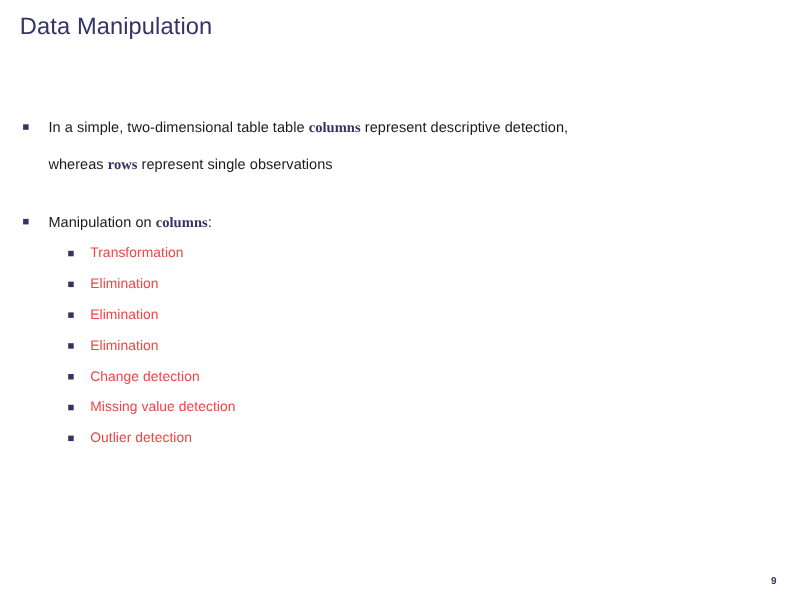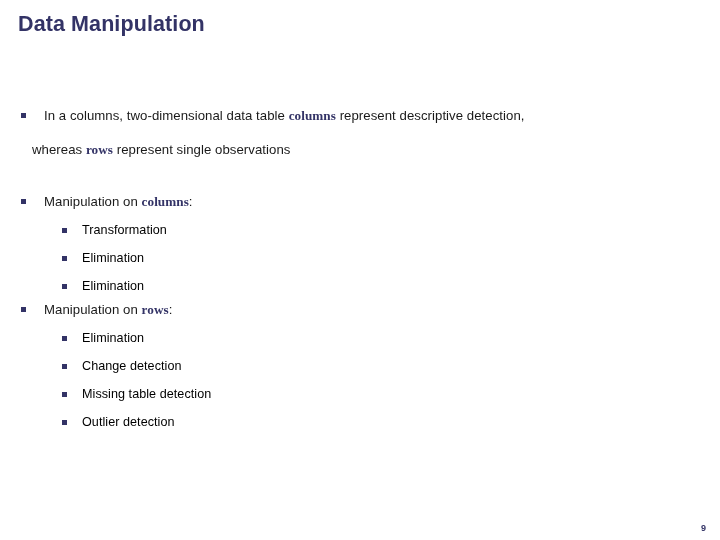--- a/index.html
+++ b/index.html
@@ -21,21 +21,21 @@
 
   
   #slide-title {
     position: absolute;
     left: 18px;
     top: 11px;
     width: 680px;
     font-size: 21.5px;
     line-height: 27px;
     color: #333366;
-    font-weight: bold;
+    font-weight: normal;
     letter-spacing: 0.1px;
     white-space: nowrap;
   }
 
   
   #body-area {
     position: absolute;
     left: 0;
     top: 104px;
     width: 720px;
@@ -54,36 +54,36 @@
   .l1 > .mark {
     position: absolute;
     left: 21px;
     top: 9px;
     width: 5px;
     height: 5px;
     background: #333366;
   }
   
   .cont {
-    padding-left: 32px;
+    padding-left: 44px;
     min-height: 24px;
     font-size: 13.2px;
     line-height: 24px;
     color: #1a1a1a;
     letter-spacing: 0.05px;
   }
 
   
   .l2 {
     position: relative;
     padding-left: 82px;
     min-height: 23px;
     font-size: 12.6px;
     line-height: 23px;
-    color: #000000;
+    color: #ef4444;
     letter-spacing: 0.05px;
   }
   .l2 > .mark {
     position: absolute;
     left: 62px;
     top: 9px;
     width: 4.5px;
     height: 4.5px;
     background: #333366;
   }
@@ -123,21 +123,21 @@
 </head>
 <body>
 
 <div id="slide">
 
   <div id="slide-title">Data Manipulation</div>
 
   <div id="body-area">
 
     <div class="l1">
-      <span class="mark"></span><span>In a columns, two-dimensional data table </span><span class="kw">columns</span><span> represent descriptive detection,</span>
+      <span class="mark"></span><span>In a simple, two-dimensional table table </span><span class="kw">columns</span><span> represent descriptive detection,</span>
     </div>
 
     <div class="gap-sm"></div>
 
     <div class="cont">
       <span>whereas </span><span class="kw">rows</span><span> represent single observations</span>
     </div>
 
     <div class="gap-md"></div>
 
@@ -152,36 +152,33 @@
     </div>
     <div class="gap-xs"></div>
     <div class="l2">
       <span class="mark"></span><span>Elimination</span>
     </div>
     <div class="gap-xs"></div>
     <div class="l2">
       <span class="mark"></span><span>Elimination</span>
     </div>
 
-    <div class="l1">
-      <span class="mark"></span><span>Manipulation on </span><span class="kw">rows</span><span>:</span>
-    </div>
 
     <div class="gap-xs"></div>
 
     <div class="l2">
       <span class="mark"></span><span>Elimination</span>
     </div>
     <div class="gap-xs"></div>
     <div class="l2">
       <span class="mark"></span><span>Change detection</span>
     </div>
     <div class="gap-xs"></div>
     <div class="l2">
-      <span class="mark"></span><span>Missing table detection</span>
+      <span class="mark"></span><span>Missing value detection</span>
     </div>
     <div class="gap-xs"></div>
     <div class="l2">
       <span class="mark"></span><span>Outlier detection</span>
     </div>
 
   </div>
 
 
   <div id="page-number">9</div>

